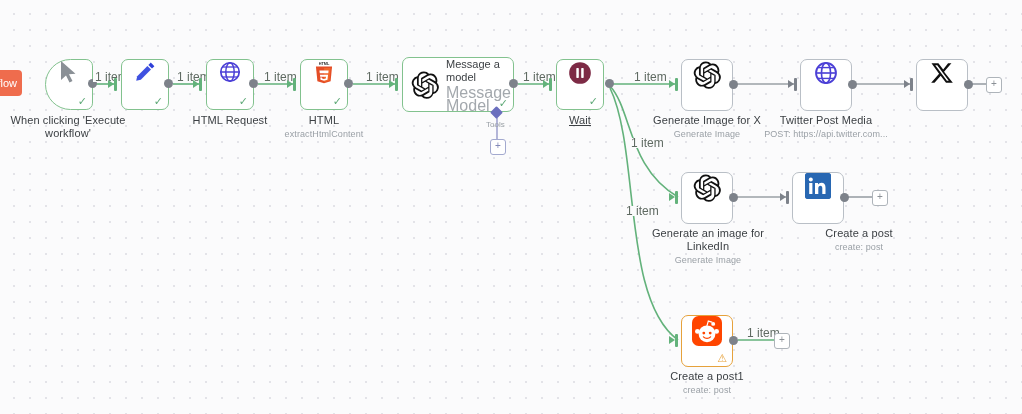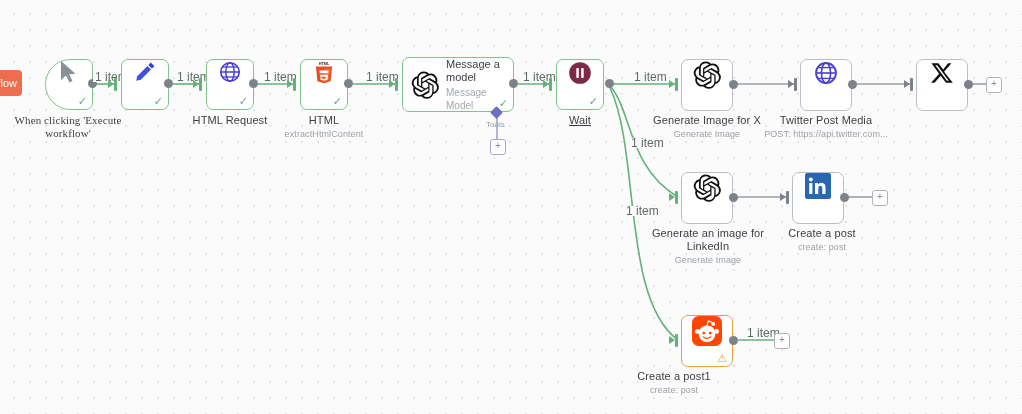--- a/index.html
+++ b/index.html
@@ -55,21 +55,21 @@
 
   
   .chip{position:absolute;background:#ef6c4d;color:#fff;border-radius:4px;font-size:11px;
         display:flex;align-items:center;justify-content:flex-end;padding-right:5px;
         font-weight:400;box-sizing:border-box;}
 
   
   .ico{display:block;}
   .nodeinner{display:flex;align-items:center;width:100%;height:100%;}
   .wide-txt{flex:1;padding-right:8px;color:#3c4044;font-size:11px;line-height:13px;}
-  .wide-txt .wsub{display:block;color:#a3a8ad;font-size:10px;line-height:13px;margin-top:2px;}
+  .wide-txt .wsub{display:block;color:#a3a8ad;font-size:16px;line-height:13px;margin-top:2px;}
   .linkedin{width:26px;height:26px;background:#2867b2;border-radius:3px;position:relative;}
 </style>
 </head>
 <body>
 
 <div id="canvas">
 
   <svg id="wires">
 
     <line x1="92" y1="84" x2="117" y2="84" stroke="#63b27b" stroke-width="1.6"></line>
@@ -100,21 +100,21 @@
     <span>flow</span>
   </div>
 
   <div class="node ok trigger" style="left:45px;top:59px;width:48px;height:51px;">
     <svg class="ico" width="22" height="24" viewBox="0 0 22 24">
       <path d="M3 1 L3 20 L8 15.5 L11.5 22.5 L14.5 21 L11 14.2 L17.5 13.8 Z" fill="#8a9096"></path>
     </svg>
     <span class="check">✓</span>
   </div>
   <div class="dot" style="left:88px;top:79px;"></div>
-  <div class="cap" style="left:8px;top:114px;width:120px;font-family:Liberation Serif, serif;">
+  <div class="cap" style="left:8px;top:114px;width:120px;">
     <span>When clicking 'Execute workflow'</span>
   </div>
   <div class="itemlbl g" style="left:93px;top:72px;">1 item</div>
   <div class="instub g" style="left:114px;top:78px;"></div>
   <div class="inarrow g" style="left:108px;top:80px;"></div>
 
   <div class="node ok" style="left:121px;top:59px;width:48px;height:51px;">
     <svg class="ico" width="24" height="24" viewBox="0 0 24 24">
       <path d="M17.8 2.6 l3.6 3.6 -2.4 2.4 -3.6 -3.6 z" fill="#2f3fd8"></path>
       <path d="M14.4 6 l3.6 3.6 -10.2 10.2 -4.6 1 1 -4.6 z" fill="#3f51e0"></path>
@@ -262,21 +262,21 @@
       <svg width="26" height="26" viewBox="0 0 26 26">
         <rect x="0" y="0" width="26" height="26" rx="3" fill="#2867b2"></rect>
         <rect x="4.2" y="10" width="3.2" height="11" fill="#fff"></rect>
         <circle cx="5.8" cy="6.4" r="2" fill="#fff"></circle>
         <path d="M10 10h3v1.6c.6-1.1 1.9-1.9 3.5-1.9 2.6 0 4 1.6 4 4.7V21h-3.2v-5.8c0-1.6-.6-2.5-1.9-2.5-1.2 0-2.1.85-2.1 2.5V21H10z" fill="#fff"></path>
       </svg>
     </div>
   </div>
   <div class="dot" style="left:840px;top:193px;"></div>
   <div class="plus" style="left:872px;top:190px;">+</div>
-  <div class="cap" style="left:772px;top:227px;width:100px;">
+  <div class="cap" style="left:809px;top:227px;width:100px;">
     <span>Create a post</span>
     <span class="sub">create: post</span>
   </div>
 
   <div class="instub g" style="left:675px;top:334px;"></div>
   <div class="inarrow g" style="left:669px;top:336px;"></div>
   <div class="node warn" style="left:681px;top:315px;width:52px;height:52px;">
     <svg class="ico" width="30" height="30" viewBox="0 0 32 32">
       <rect x="0" y="0" width="32" height="32" rx="7" fill="#ff4500"></rect>
       <circle cx="16" cy="19" r="9" fill="#fff"></circle>
@@ -286,18 +286,18 @@
       <circle cx="22.6" cy="8.4" r="2.1" fill="#fff"></circle>
       <path d="M16 10.2 L17.4 5.4 L21.2 6.6" fill="none" stroke="#fff" stroke-width="1.3" stroke-linecap="round"></path>
       <circle cx="5.8" cy="16.4" r="2.6" fill="#fff"></circle>
       <circle cx="26.2" cy="16.4" r="2.6" fill="#fff"></circle>
     </svg>
     <span class="warnbadge">⚠</span>
   </div>
   <div class="dot" style="left:729px;top:336px;"></div>
   <div class="itemlbl g" style="left:745px;top:328px;">1 item</div>
   <div class="plus" style="left:774px;top:333px;">+</div>
-  <div class="cap" style="left:624px;top:370px;width:100px;">
+  <div class="cap" style="left:657px;top:370px;width:100px;">
     <span>Create a post1</span>
     <span class="sub">create: post</span>
   </div>
 
 </div>
 
 </body></html>

